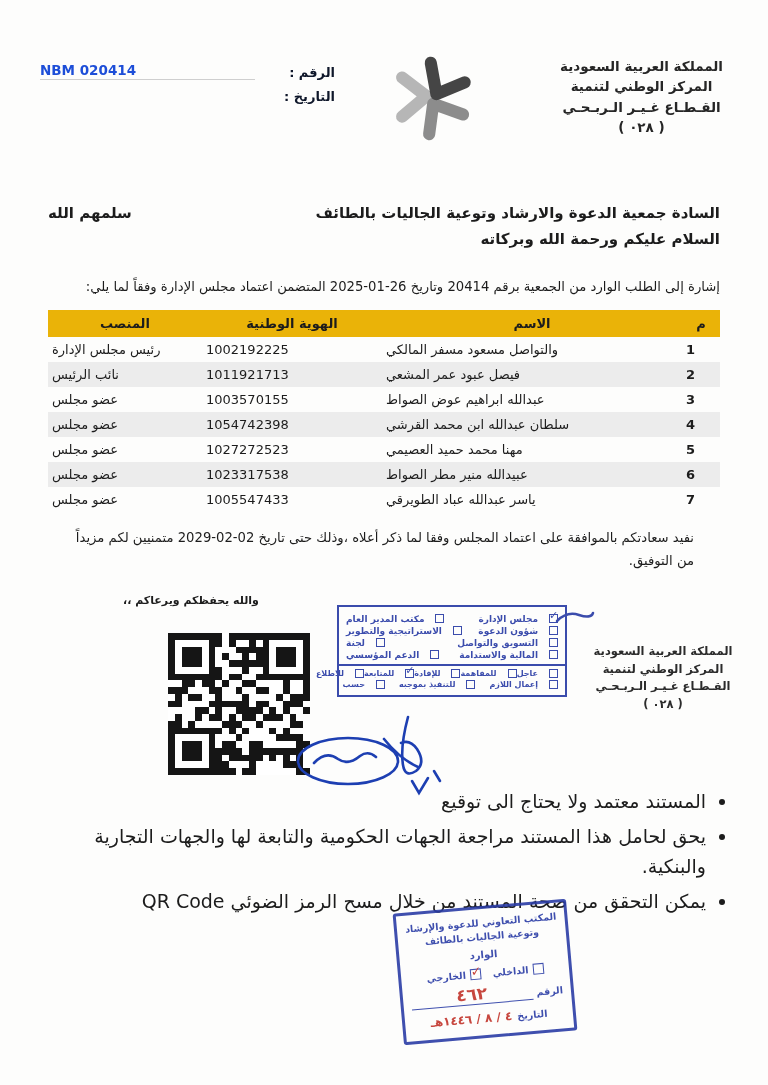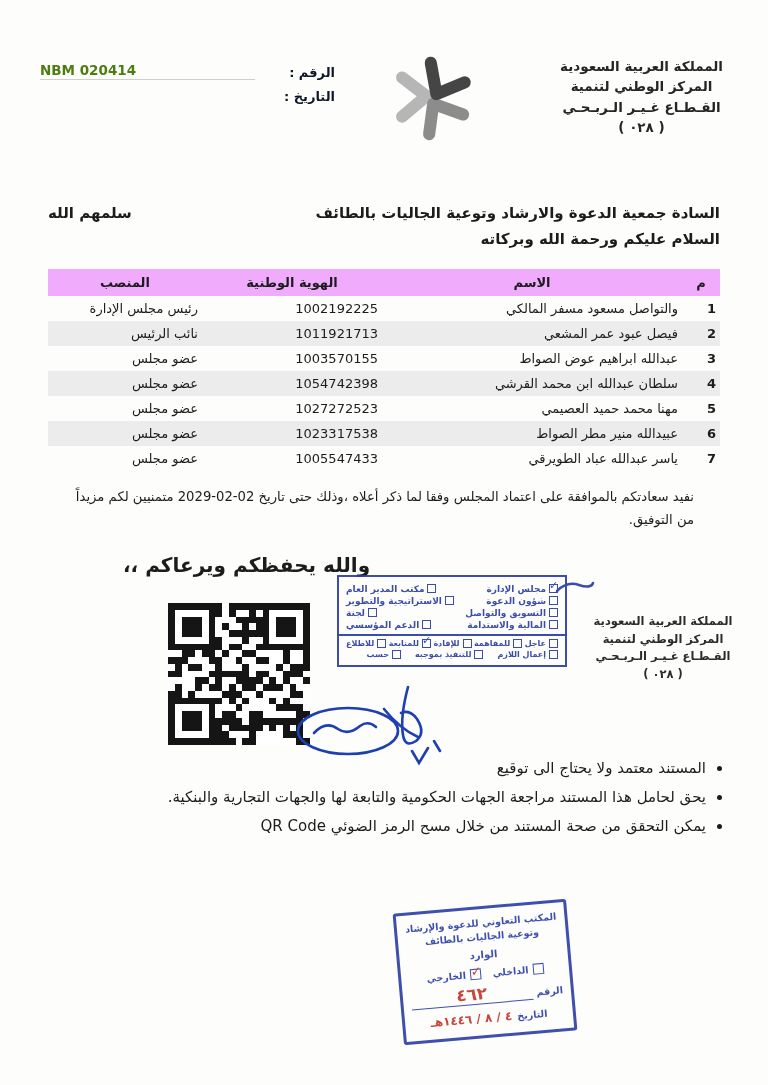--- a/index.html
+++ b/index.html
@@ -10,55 +10,55 @@
     font-family:"DejaVu Sans", sans-serif; color:#1c1c1c;
   }
   
   .header { display:flex; justify-content:space-between; align-items:flex-start; padding:56px 14px 0 40px; }
   .org-block { width:225px; text-align:center; font-weight:bold; font-size:13.5px; line-height:1.5; color:#262626; }
   .logo-wrap { width:120px; height:112px; margin-top:-14px; }
   .ref-fields { width:295px; font-size:13px; padding-top:6px; }
   .ref-row { display:flex; align-items:flex-end; margin-bottom:9px; }
   .ref-label { font-weight:bold; width:80px; color:#0f172a; }
   .ref-line { flex:1; border-bottom:1.5px solid #cfcfcf; text-align:left; direction:ltr;
-              font-weight:bold; font-size:13.5px; padding-bottom:1px; min-height:17px; color:#4d7c0f; }
+              font-weight:bold; font-size:13.5px; padding-bottom:1px; min-height:17px; color:#1d4ed8; }
   
   .greeting { margin:46px 48px 0; font-weight:bold; font-size:15px; line-height:1.75; }
   .greeting-top { display:flex; justify-content:space-between; }
   .reference { margin:26px 48px 0; font-size:13.2px; }
   
   table.board { margin:16px 48px 0; width:672px; border-collapse:collapse; font-size:13px; }
-  table.board th { background:#f0abfc; font-weight:bold; padding:6px 4px; }
-  table.board td { padding:5px 4px; text-align:right; }
+  table.board th { background:#eab308; font-weight:bold; padding:6px 4px; }
+  table.board td { padding:5px 4px; text-align:left; }
   table.board td.num { font-weight:bold; }
   table.board td.id { direction:ltr; }
   table.board tbody tr:nth-child(even) { background:#ececec; }
   
   .closing { margin:14px 74px 0; font-size:13.2px; line-height:1.75; text-align:right; }
-  .farewell { margin:22px 48px 0; margin-right:48px; padding-left:75px; text-align:left; font-weight:bold; font-size:20px; }
+  .farewell { margin:22px 48px 0; margin-right:48px; padding-left:75px; text-align:left; font-weight:bold; font-size:11px; }
   .farewell-inner { display:inline-block; }
   
   .stamps-row { position:relative; margin:10px 48px 0; height:162px; }
   .qr { position:absolute; left:120px; top:16px; width:142px; height:142px; background:#fff; }
   .mid-org { position:absolute; right:-38px; top:26px; width:190px; text-align:center;
              font-weight:bold; font-size:11.5px; line-height:1.55; color:#2b2b2b; }
   
   .routing-stamp { position:absolute; left:289px; top:-12px; width:230px;
                    border:2.5px solid #2b3da6; color:#2b3da6; font-weight:bold;
                    padding:5px 7px 4px; font-size:9px; opacity:.92; background:rgba(255,255,255,.0); }
   .rs-row { display:flex; justify-content:space-between; align-items:center; margin:2px 0; }
-  .rs-item { display:flex; align-items:center; gap:3px; white-space:nowrap;justify-content:center; }
+  .rs-item { display:flex; align-items:center; gap:11px; white-space:nowrap;justify-content:center; }
   .rs-box { display:inline-block; width:9px; height:9px; border:1.5px solid #2b3da6; position:relative; flex:0 0 auto; }
   .rs-box.checked::after { content:"✓"; position:absolute; top:-6px; left:-1px; font-size:11px; color:#2b3da6; }
   .rs-divider { border-top:2px solid #2b3da6; margin:4px -7px 3px; }
   .rs-actions { font-size:8px; }
   .rs-pen { position:absolute; top:2px; right:-30px; }
   .signature { position:absolute; left:240px; top:94px; }
   
-  .notes { margin:8px 48px 12px; padding-right:14px; font-size:15px; line-height:1.55; }
+  .notes { margin:8px 48px 12px; padding-right:14px; font-size:19px; line-height:1.55; }
   .notes li { margin-bottom:6px; }
   
   .received-stamp { position:absolute; left:398px; top:906px; width:174px;
                     border:3px solid #2b3da6; border-radius:3px; transform:rotate(-5deg);
                     color:#2b3da6; font-weight:bold; text-align:center;
                     padding:7px 8px 8px; font-size:9.5px; line-height:1.45; opacity:.9; }
   .rcv-title { margin-top:4px; font-size:10px; }
   .rcv-checks { display:flex; justify-content:center; gap:12px; margin-top:5px; align-items:center; }
   .rcv-check-item { display:flex; align-items:center; gap:4px; }
   .rcv-box { display:inline-block; width:11px; height:11px; border:1.8px solid #2b3da6; position:relative; }
@@ -103,20 +103,21 @@
   </div>
 
   <div class="greeting">
     <div class="greeting-top">
       <span>السادة جمعية الدعوة والارشاد وتوعية الجاليات بالطائف</span>
       <span>سلمهم الله</span>
     </div>
     <div>السلام عليكم ورحمة الله وبركاته</div>
   </div>
 
+  <p class="reference">إشارة إلى الطلب الوارد من الجمعية برقم 20414 وتاريخ 26-01-2025 المتضمن اعتماد مجلس الإدارة وفقاً لما يلي:</p>
 
   <table class="board">
     <colgroup>
         <col style="width:38px">
         <col style="width:300px">
         <col style="width:180px">
         <col>
       </colgroup>
     <thead>
       <tr>

